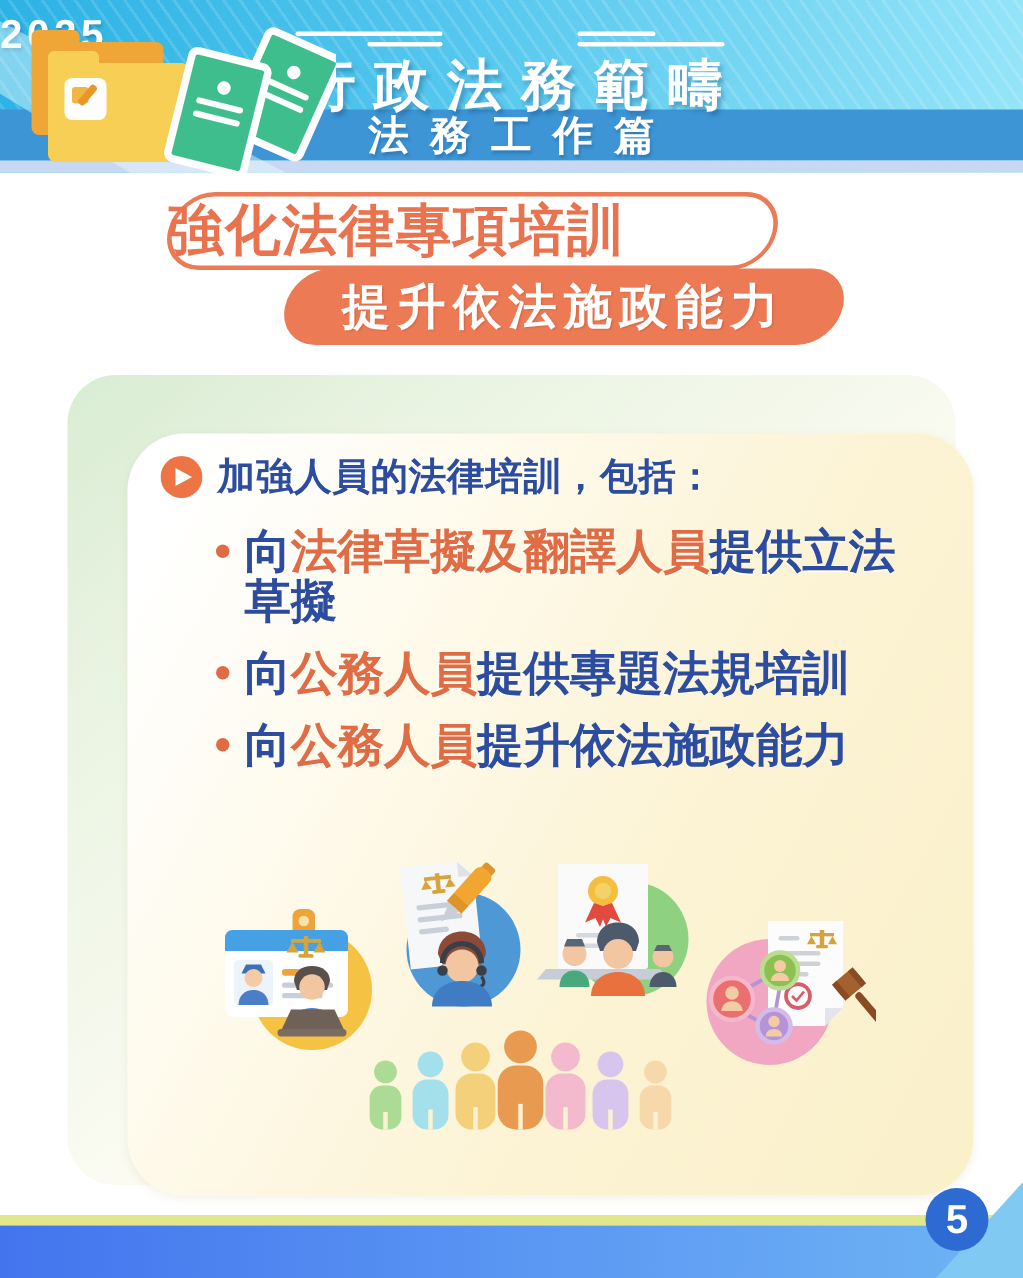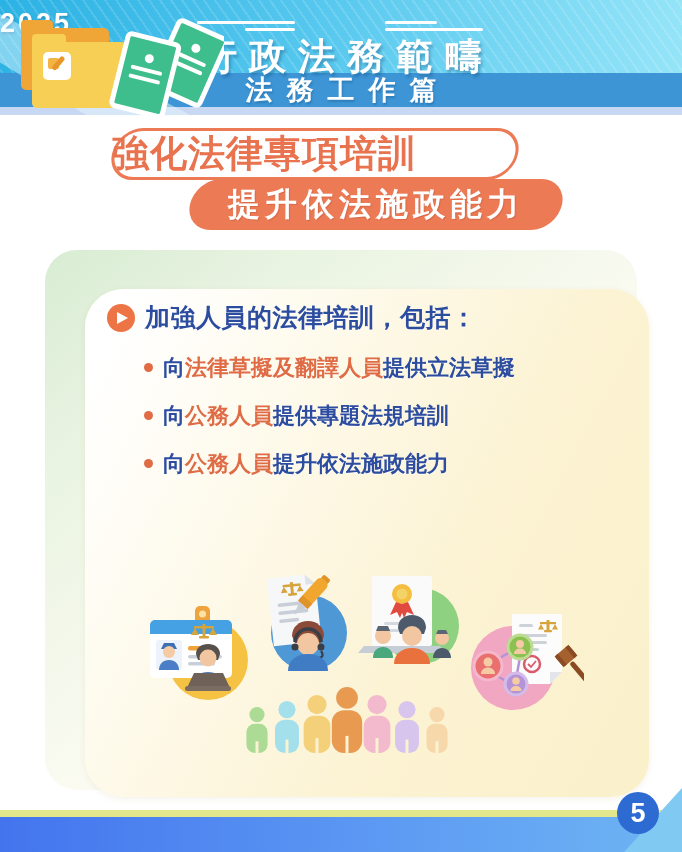--- a/index.html
+++ b/index.html
@@ -43,21 +43,21 @@
   
   .card{position:absolute;left:45px;top:250px;width:592px;height:540px;border-radius:32px;
         background:linear-gradient(140deg,#D8ECD3 0%,#EAF4E2 22%,#FBFBF2 55%,#FFFBEE 80%,#FEF9E8 100%);}
   .panel{position:absolute;left:40px;top:17px;width:564px;height:508px;border-radius:38px;
         background:linear-gradient(118deg,#FFFFFF 6%,#FEFAEB 32%,#FCF3D4 62%,#FAF0CA 100%);
         box-shadow:0 2px 6px rgba(180,170,120,.15);margin-top:22px;}
   .heading-row{position:absolute;left:22px;top:12px;display:flex;align-items:center;gap:10px;}
   .heading{font-size:25px;font-weight:bold;color:var(--blue,#2C4C9F);letter-spacing:.5px;
            text-shadow:0 1px 0 rgba(255,255,255,.8);}
   ul.bullets{position:absolute;left:78px;top:62px;width:460px;margin:0;padding:0;list-style:none;}
-  ul.bullets li{position:relative;font-size:22px;font-weight:bold;line-height:33px;margin:0 0 15px 0;
+  ul.bullets li{position:relative;font-size:31px;font-weight:bold;line-height:33px;margin:0 0 15px 0;
            color:var(--blue,#2C4C9F);text-shadow:0 1px 0 rgba(255,255,255,.75);}
   ul.bullets li::before{content:"";position:absolute;left:-19px;top:12px;width:9px;height:9px;
            border-radius:50%;background:var(--orange,#DF6C44);}
   .seg-orange{color:var(--orange,#DF6C44);}
   .seg-blue{color:var(--blue,#2C4C9F);}
   
   .illo{position:absolute;z-index:2;}
   #illo1{left:146px;top:602px;}
   #illo2{left:260px;top:570px;}
   #illo3{left:350px;top:574px;}

